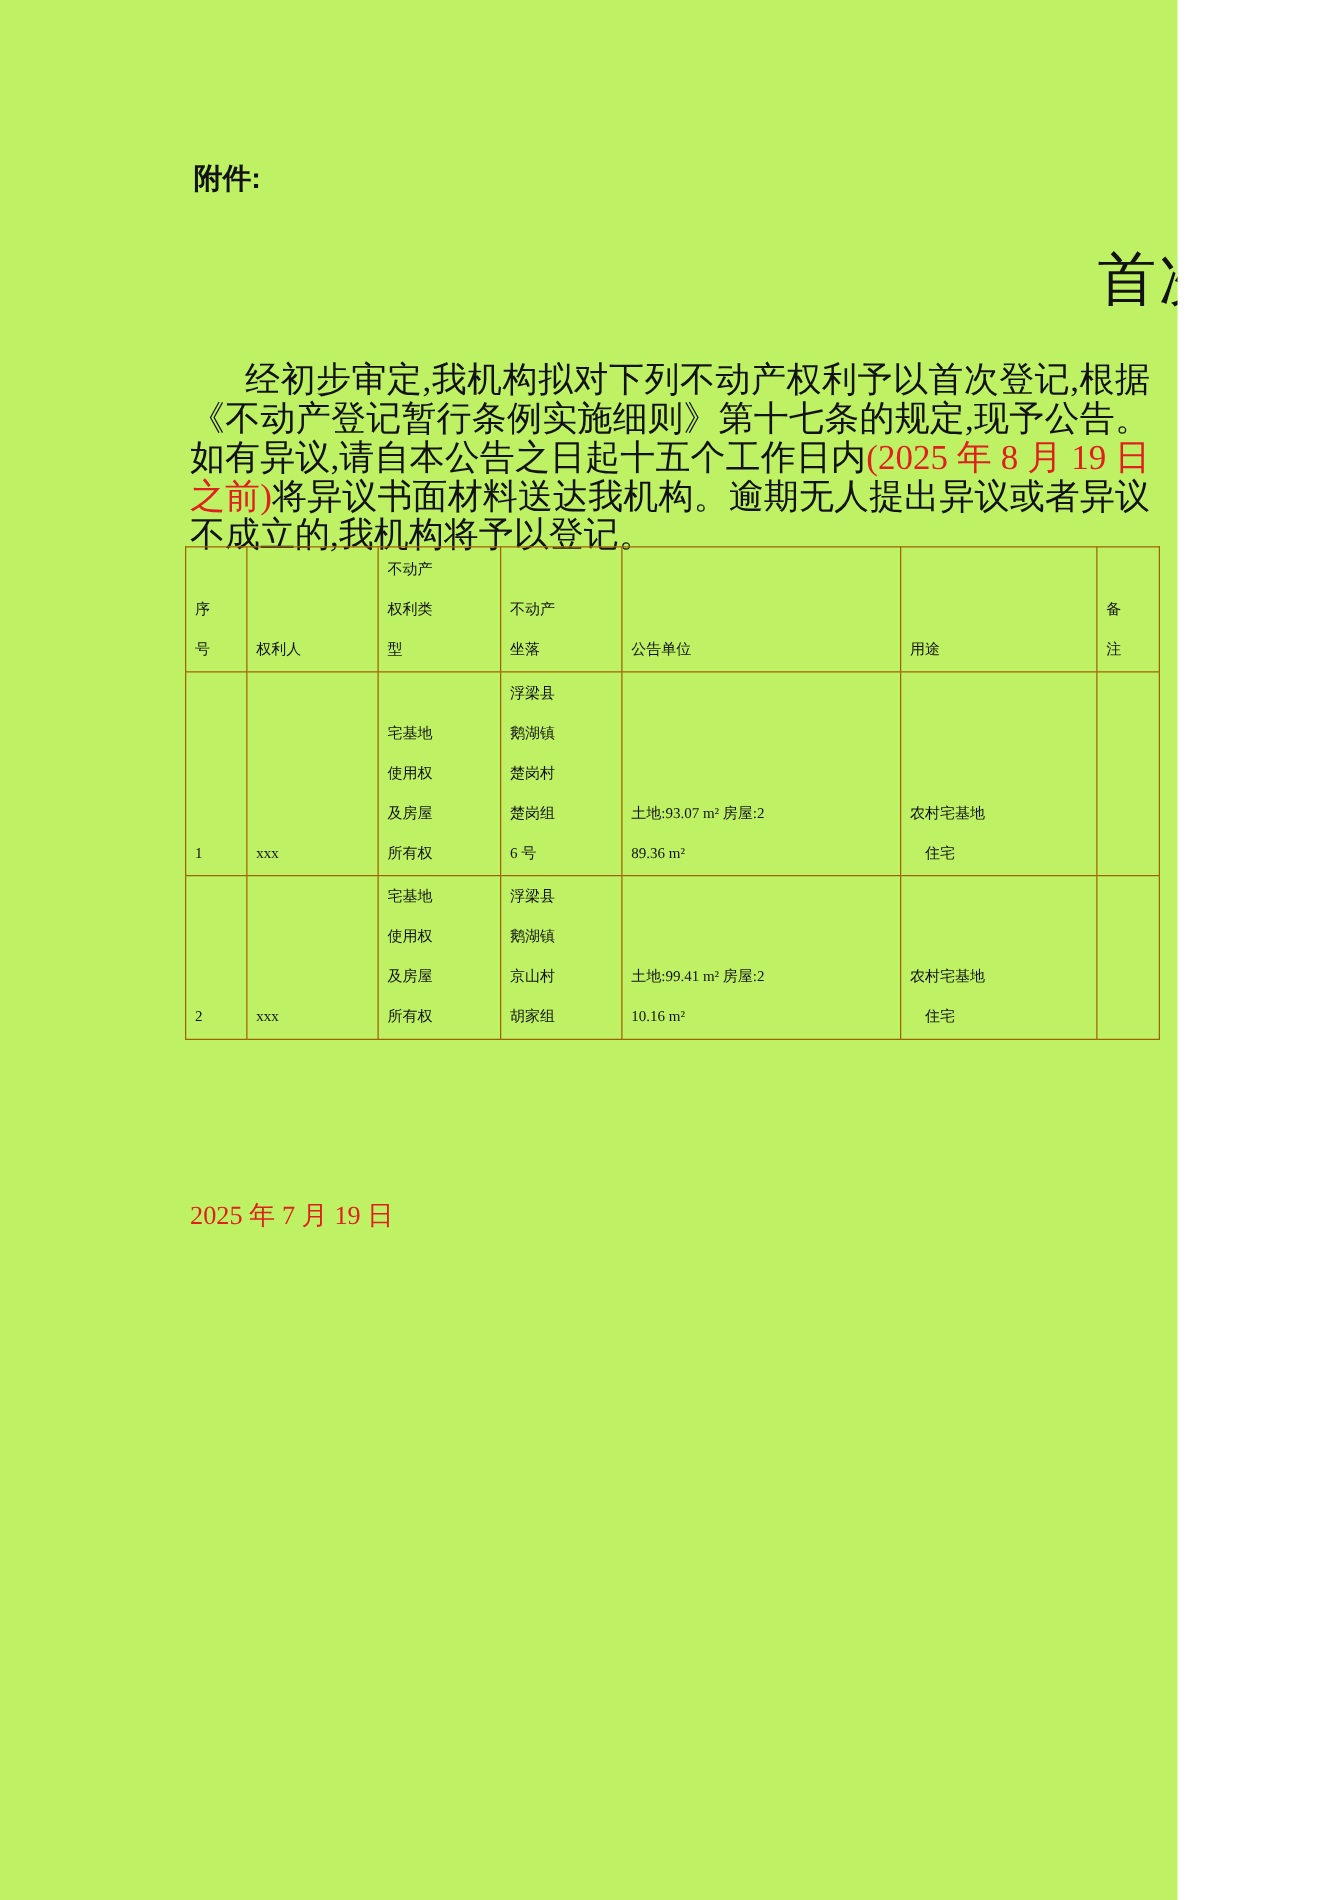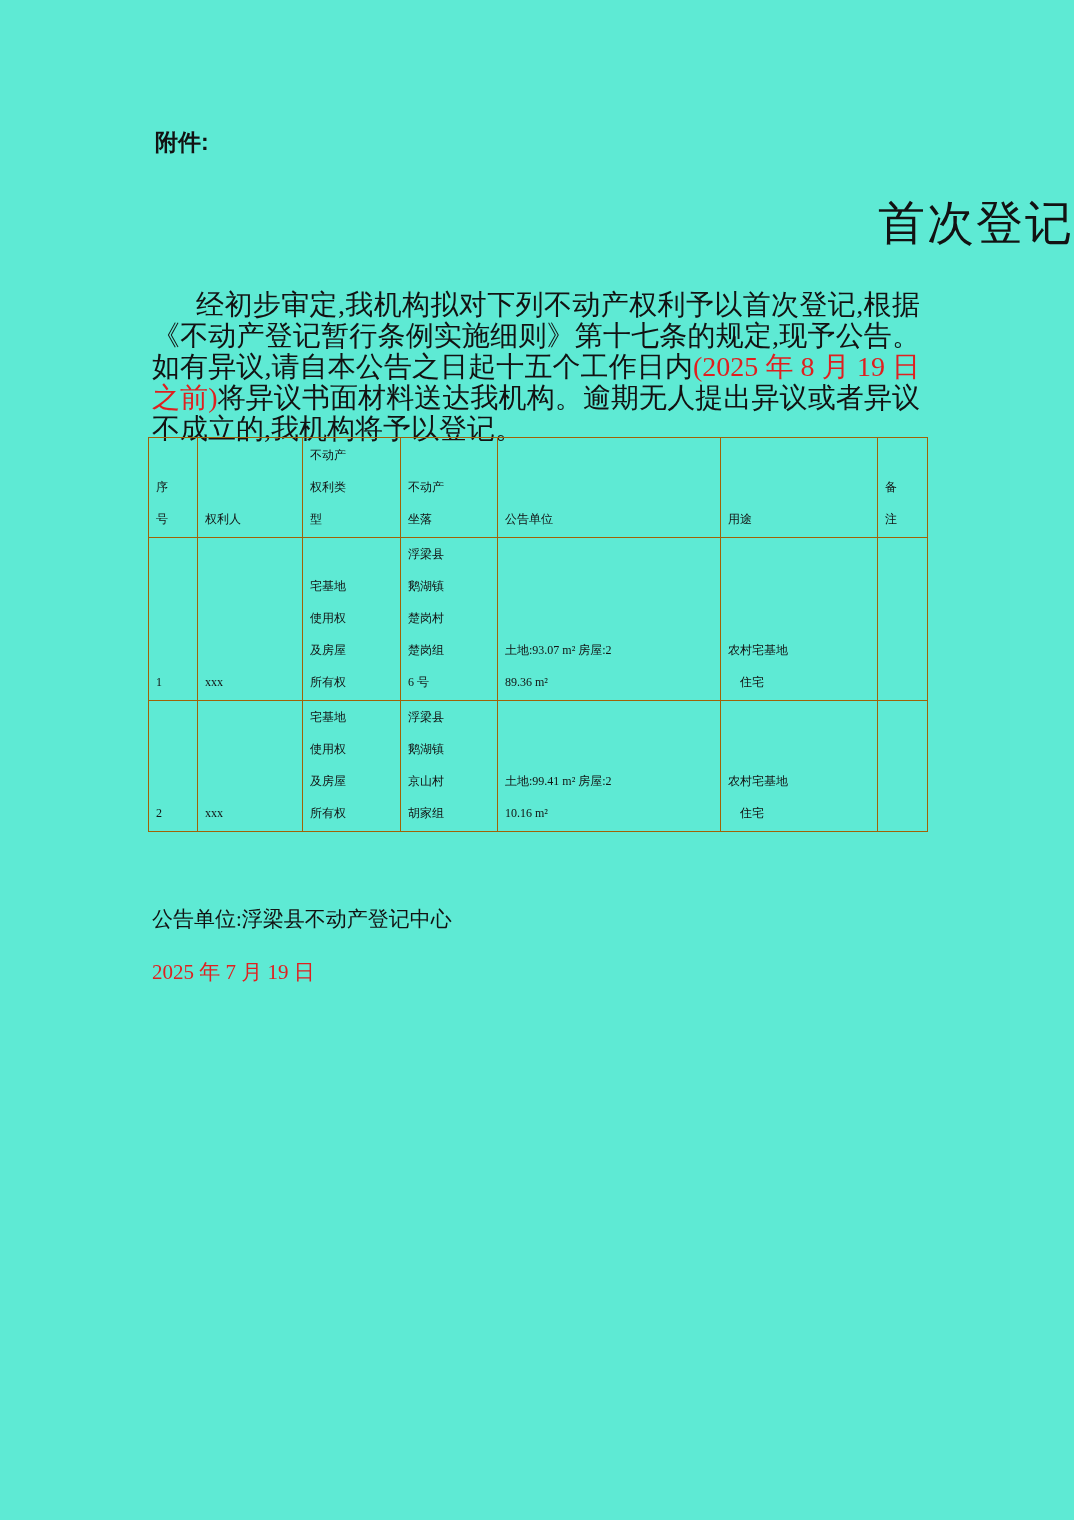--- a/index.html
+++ b/index.html
@@ -1,20 +1,20 @@
 <!DOCTYPE html>
 <html><head>
 <meta charset="utf-8">
 <style>
   html,body{margin:0;padding:0;background:#ffffff;}
   .page{
     position:relative;
-    width:1074px;
+    width:942px;
     height:1520px;
-    background:#5eead4;
+    background:#bef264;
     color:#121212;
     font-family:"Liberation Serif","DejaVu Serif",serif;
     overflow:hidden;
   }
   .attachment{
     position:absolute;
     left:155px; top:128px;
     font-family:"Liberation Sans","DejaVu Sans",sans-serif;
     font-weight:bold;
     font-size:23px;
@@ -136,17 +136,16 @@
         <td>土地:99.41 m²  房屋:2
 10.16 m²</td>
         <td>农村宅基地
 　住宅</td>
         <td></td>
       </tr>
     </tbody>
   </table>
 
 
-  <div class="footer-line fl-2">公告单位:浮梁县不动产登记中心</div>
 
   <div class="footer-line fl-3 red">2025 年 7 月 19 日</div>
 
 </div>
 
 </body></html>

